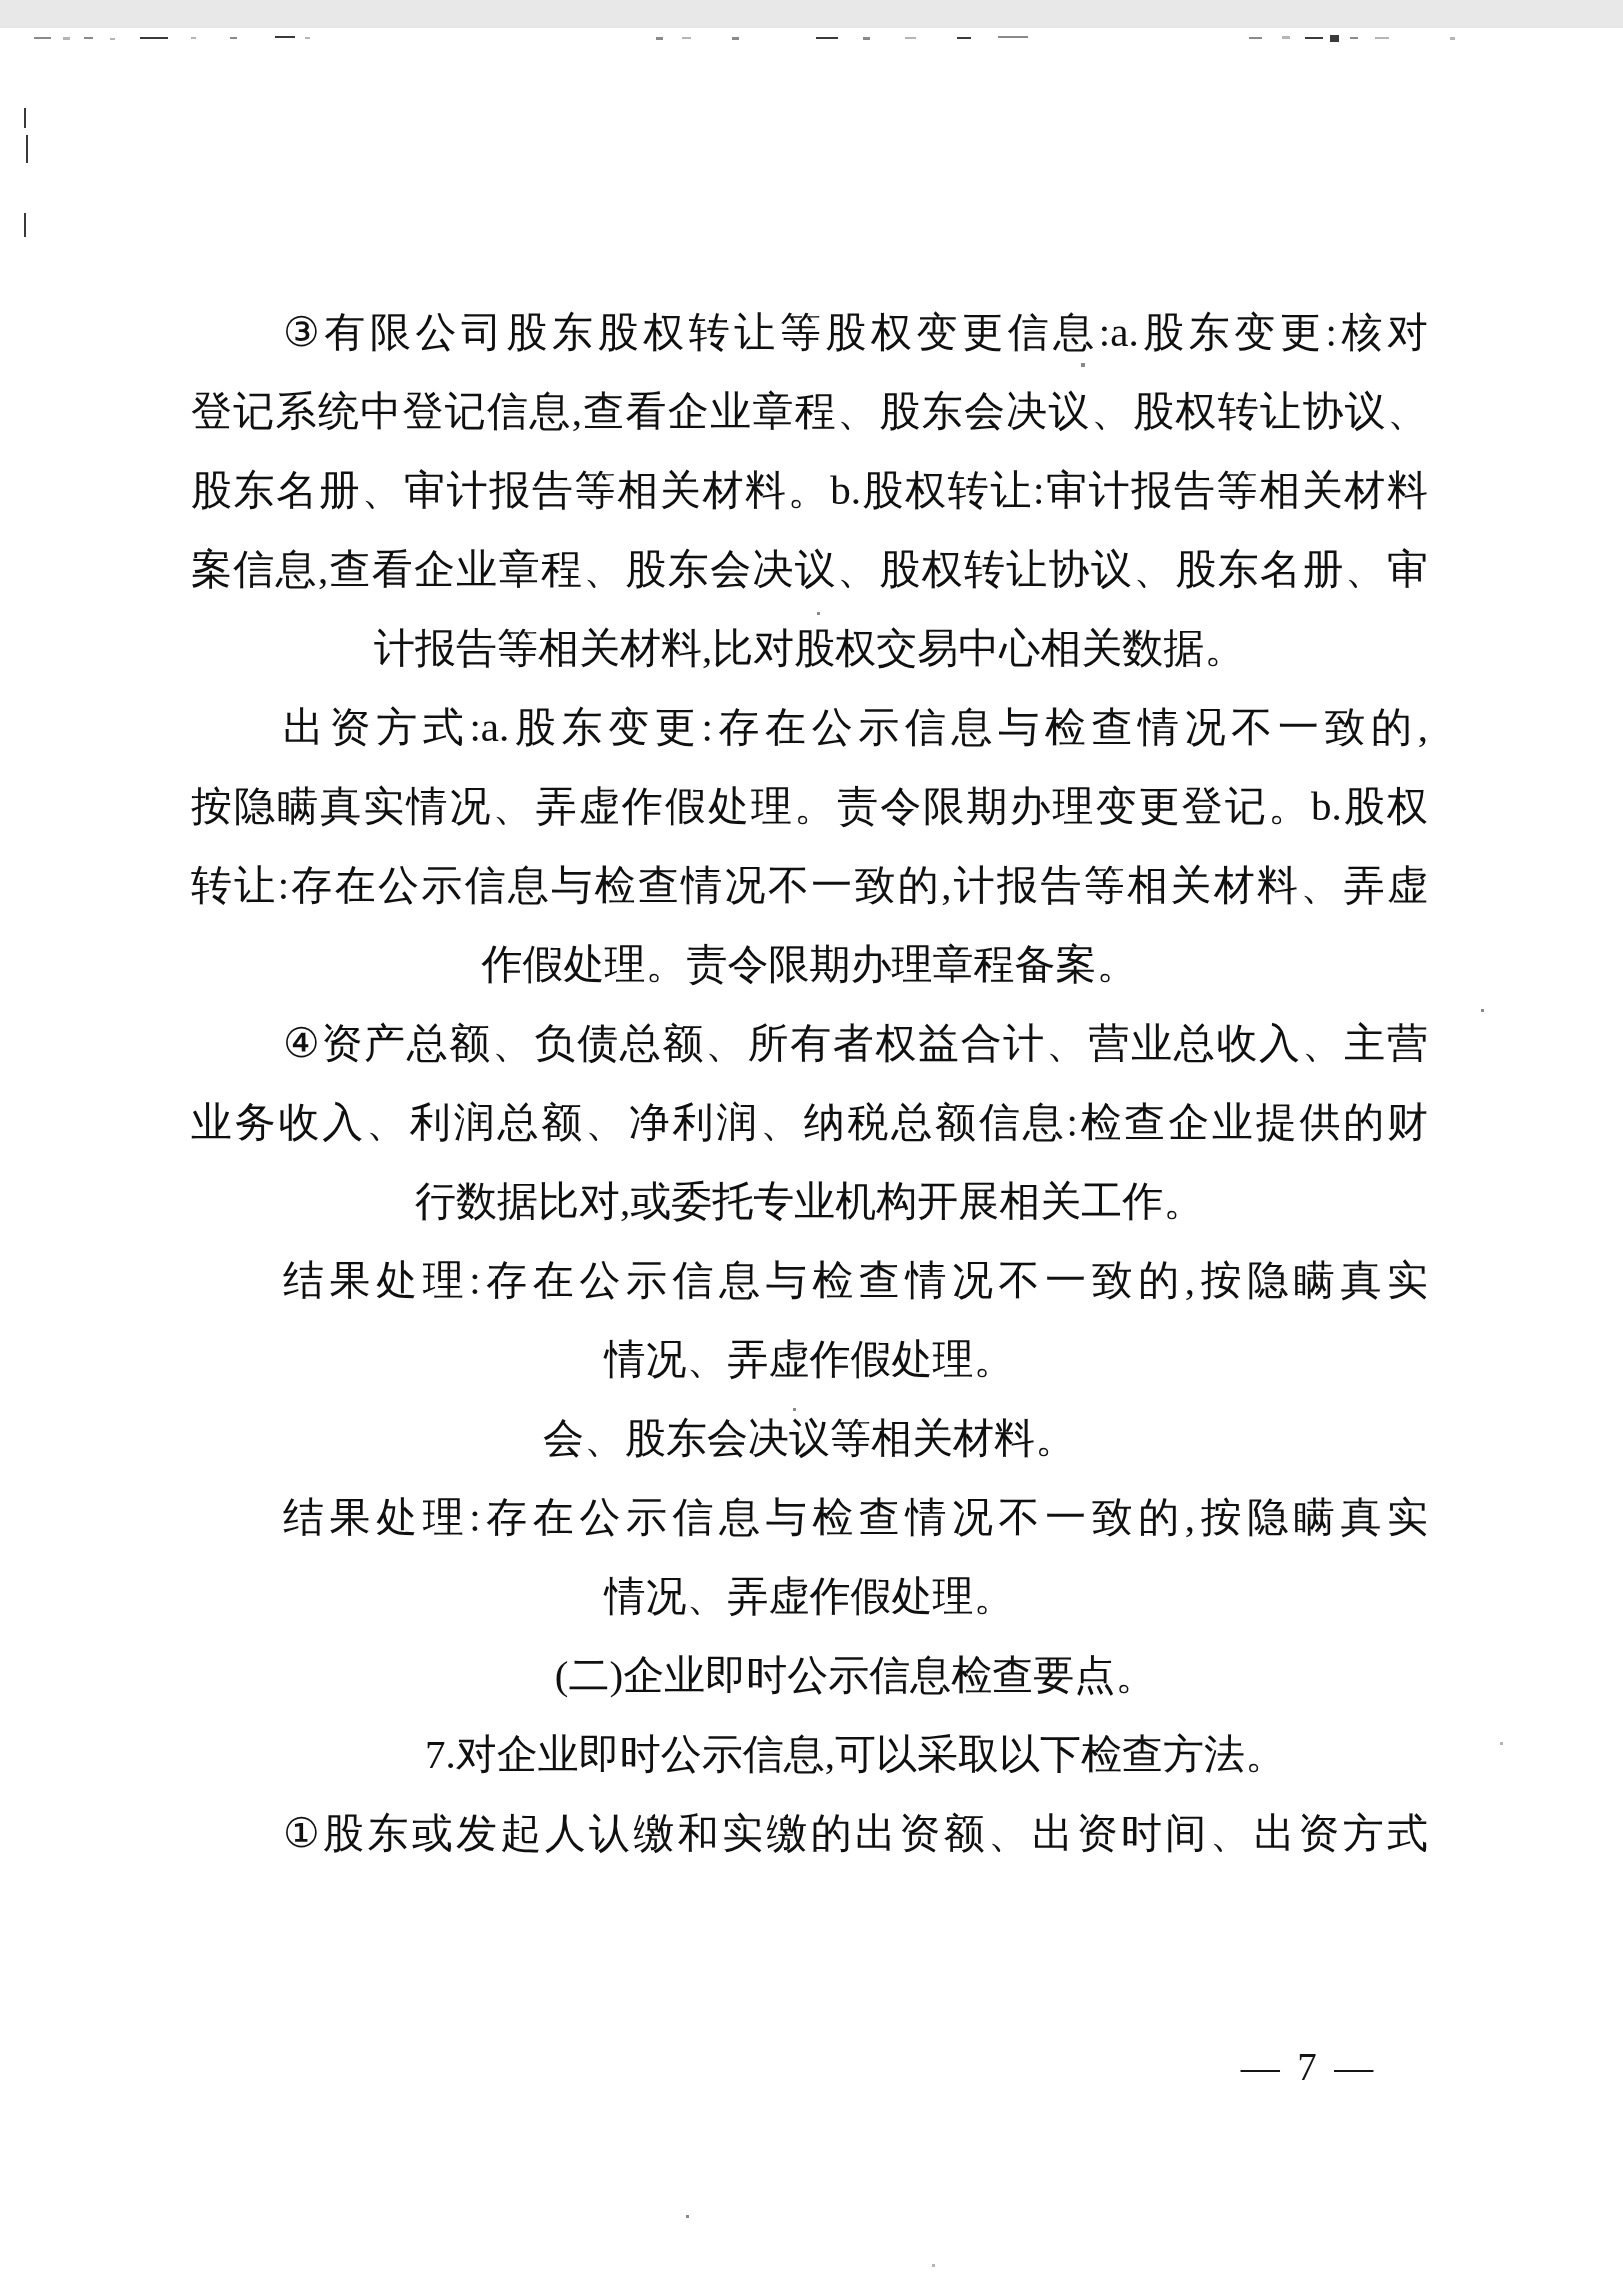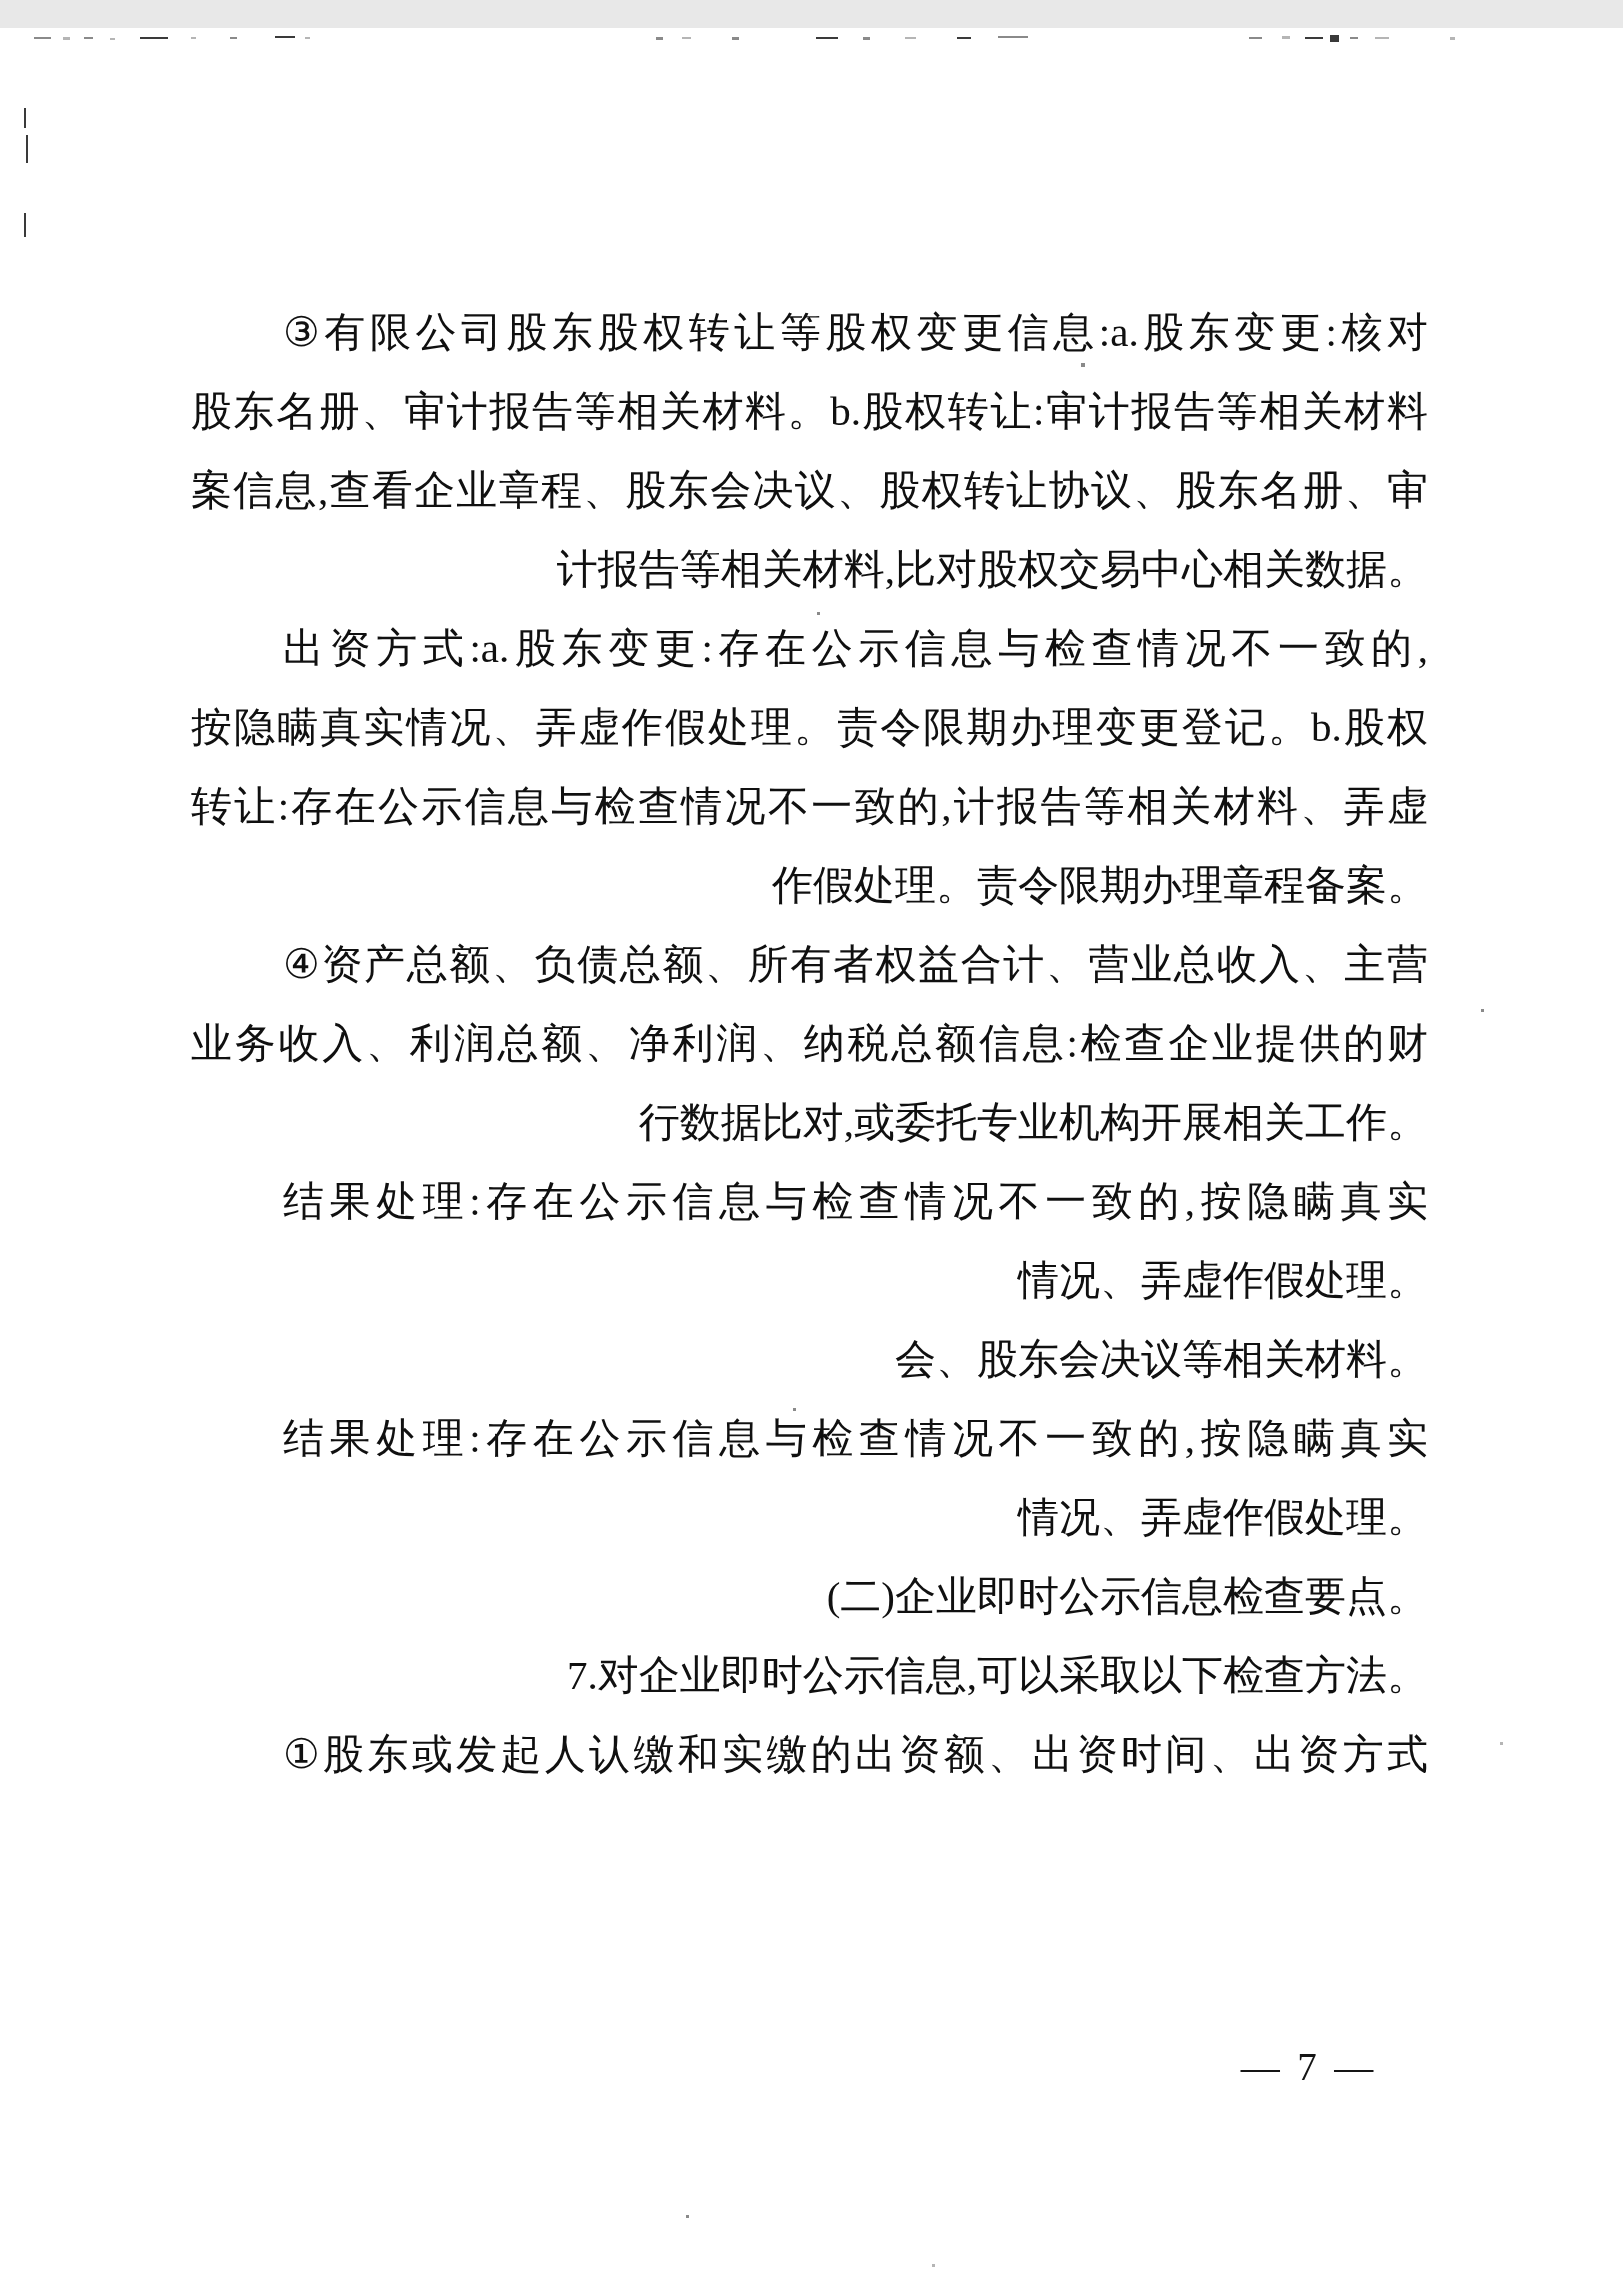--- a/index.html
+++ b/index.html
@@ -15,21 +15,21 @@
   #text-block{
     position:absolute;
     left:191px;top:265px;
     width:1237px;
   }
   .line{
     height:79px;
     line-height:79px;
     font-size:41px;
     white-space:nowrap;
-    text-align:right;
+    text-align:center;
     letter-spacing:0;
   }
   .justify{
     white-space:normal;
     text-align:justify;
     text-align-last:justify;
     text-justify:inter-ideograph;
   }
   .indent{
     padding-left:92px;
@@ -87,20 +87,21 @@
   <div class="speck light" style="left:817px;top:584px;width:3.3px;height:3.3px;"></div>
   <div class="speck" style="left:1255px;top:1481px;width:2.6px;height:7.9px;"></div>
   <div class="speck light" style="left:1481px;top:981px;width:3.3px;height:3.3px;"></div>
   <div class="speck light" style="left:793px;top:1380px;width:3.3px;height:3.3px;"></div>
   <div class="speck faint" style="left:1500px;top:1714px;width:3.3px;height:3.3px;"></div>
   <div class="speck light" style="left:686px;top:2187px;width:3.3px;height:3.3px;"></div>
   <div class="speck faint" style="left:932px;top:2236px;width:2.6px;height:2.6px;"></div>
 
   <div id="text-block">
     <div class="line indent justify">③有限公司股东股权转让等股权变更信息:a.股东变更:核对</div>
+    <div class="line justify">登记系统中登记信息,查看企业章程、股东会决议、股权转让协议、</div>
     <div class="line justify">股东名册、审计报告等相关材料。b.股权转让:审计报告等相关材料</div>
     <div class="line justify">案信息,查看企业章程、股东会决议、股权转让协议、股东名册、审</div>
     <div class="line">计报告等相关材料,比对股权交易中心相关数据。</div>
     <div class="line indent justify">出资方式:a.股东变更:存在公示信息与检查情况不一致的,</div>
     <div class="line justify">按隐瞒真实情况、弄虚作假处理。责令限期办理变更登记。b.股权</div>
     <div class="line justify">转让:存在公示信息与检查情况不一致的,计报告等相关材料、弄虚</div>
     <div class="line">作假处理。责令限期办理章程备案。</div>
     <div class="line indent justify">④资产总额、负债总额、所有者权益合计、营业总收入、主营</div>
     <div class="line justify">业务收入、利润总额、净利润、纳税总额信息:检查企业提供的财</div>
     <div class="line">行数据比对,或委托专业机构开展相关工作。</div>

